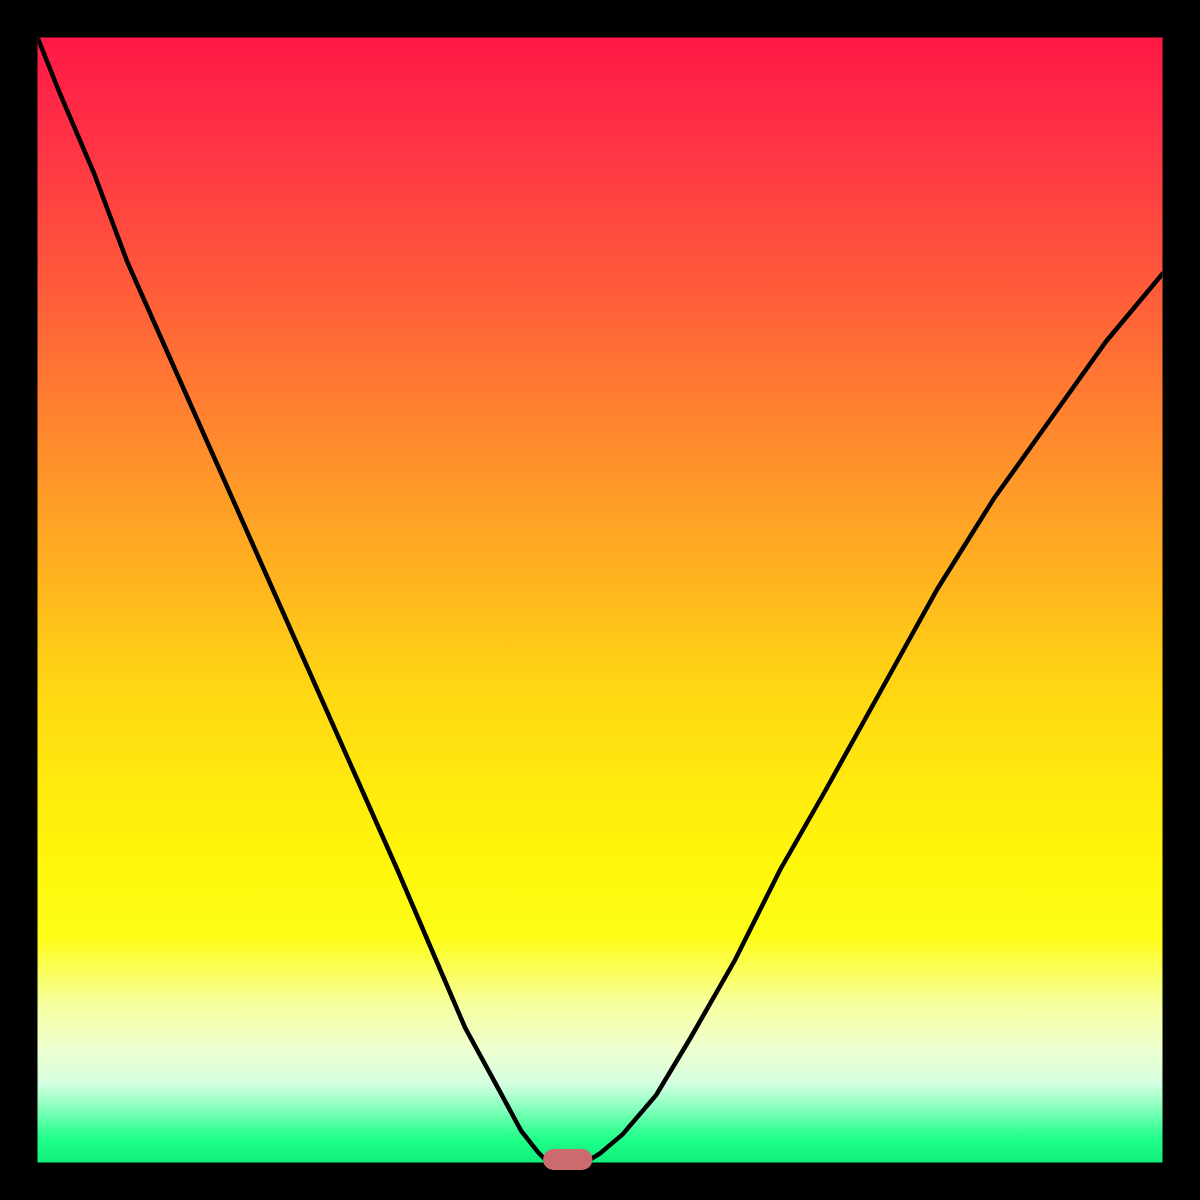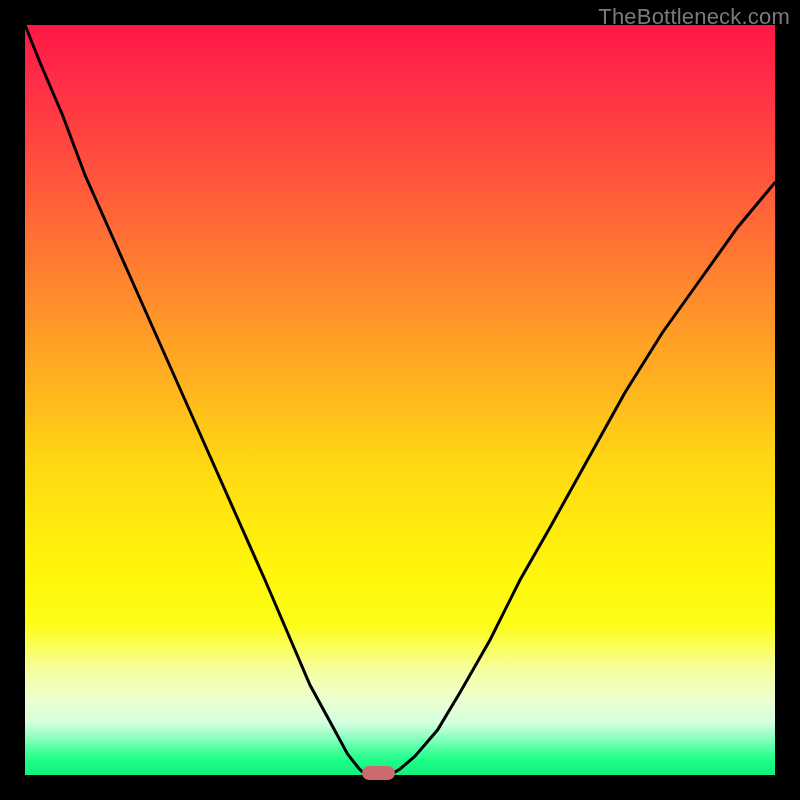--- a/index.html
+++ b/index.html
@@ -62,21 +62,20 @@
     position: absolute;
     height: 14px;
     border-radius: 7px;
     background: #cc6b6e;
   }
 </style>
 </head>
 <body>
 
 <div class="frame">
-  <div class="watermark">TheBottleneck.com</div>
   <div class="plot">
     <svg class="curve" viewBox="0 0 750 750" preserveAspectRatio="none">
       <path id="left-curve" fill="none" stroke="#000" stroke-width="3" stroke-linecap="round" d="M0.00 0.00 L15.00 37.50 L37.50 90.00 L60.00 150.00 L90.00 217.50 L120.00 285.00 L150.00 352.50 L180.00 420.00 L210.00 487.50 L240.00 555.00 L262.50 607.50 L285.00 660.00 L307.50 701.25 L322.50 729.00 L333.75 743.25 L339.00 748.50"></path>
       <path id="right-curve" fill="none" stroke="#000" stroke-width="3" stroke-linecap="round" d="M367.50 748.50 L375.00 744.00 L390.00 731.25 L412.50 705.00 L435.00 667.50 L465.00 615.00 L495.00 555.00 L525.00 502.50 L562.50 435.00 L600.00 367.50 L637.50 307.50 L675.00 255.00 L712.50 202.50 L750.00 157.50"></path>
     </svg>
     <div id="marker" class="marker" style="left: 337px; width: 32.5px; top: 740.75px; background: rgb(204, 107, 110);"></div>
   </div>
 </div>
 
 </body></html>

